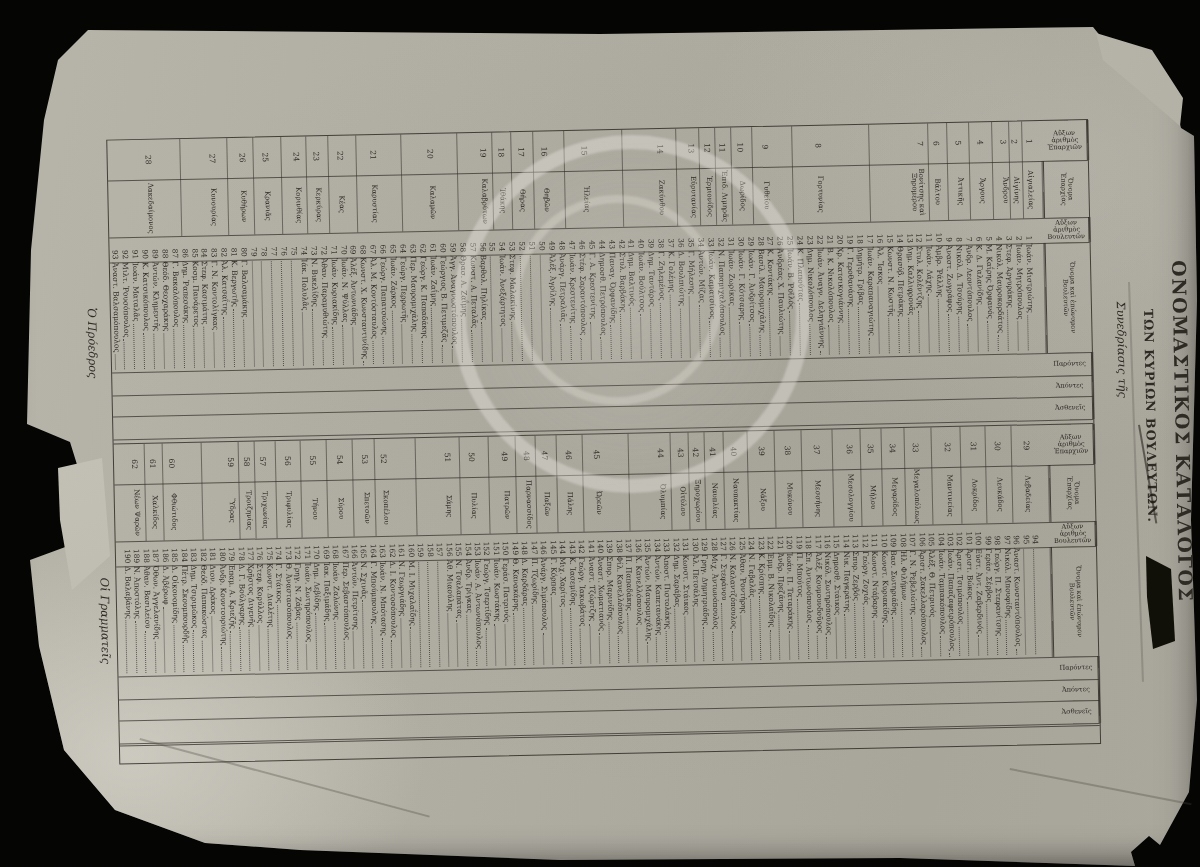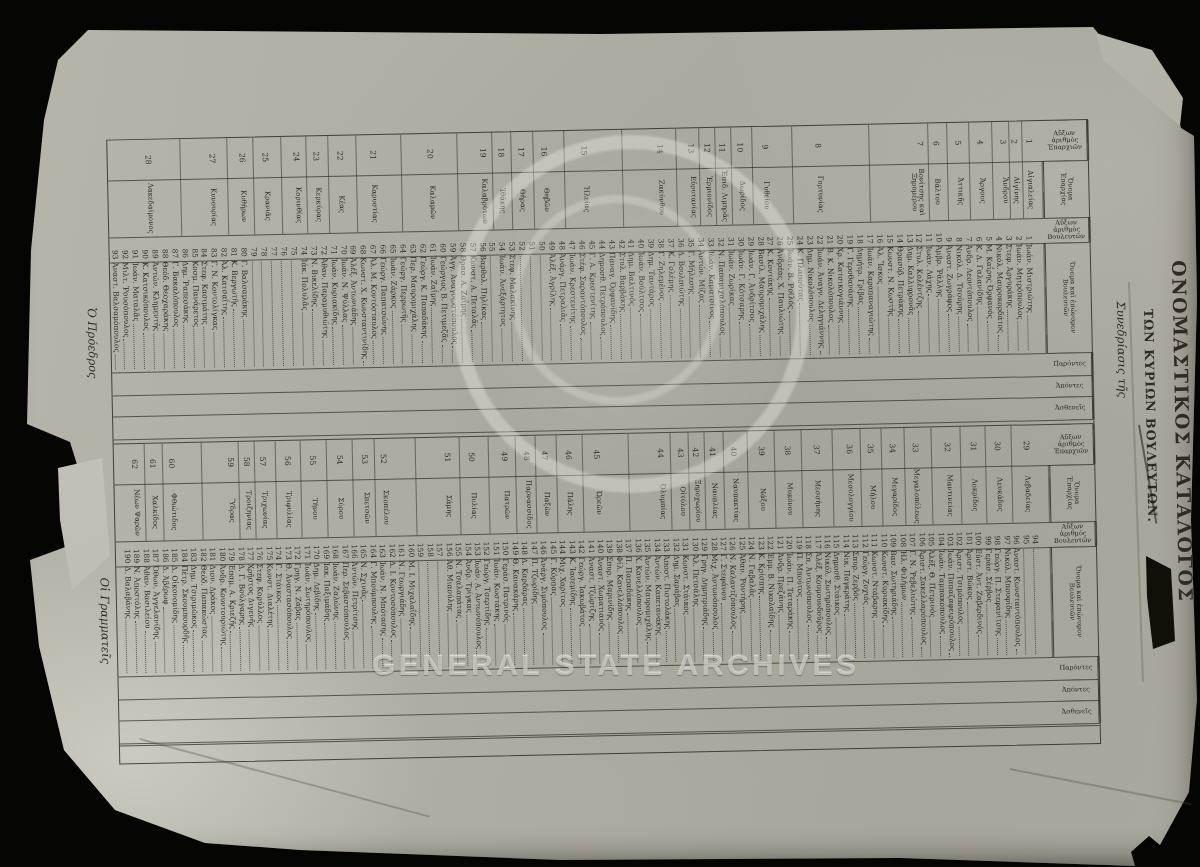--- a/index.html
+++ b/index.html
@@ -1251,14 +1251,13 @@
 
   <div id="tear-hole"></div>
   <div class="crease" style="left:1138px;top:425px;width:2px;height:100px;transform:rotate(-10deg);background:rgba(25,24,19,.55);"></div>
   <div class="crease" style="left:140px;top:738px;width:300px;height:1.5px;transform:rotate(15deg);"></div>
   <div class="crease" style="left:1010px;top:768px;width:185px;height:1.5px;transform:rotate(11deg);"></div>
   <div class="crease" style="left:1128px;top:282px;width:1.5px;height:400px;transform:rotate(-2deg);background:rgba(70,67,58,.25);"></div>
 
   <div id="wm-el">
       <div class="inner"></div>
     </div>
-  <div class="wm" style="left:372px;top:648px;font-size:30px;letter-spacing:3.5px;color:rgba(252,251,246,.5);">GENERAL STATE ARCHIVES</div>
 </div>
 
 </body></html>

